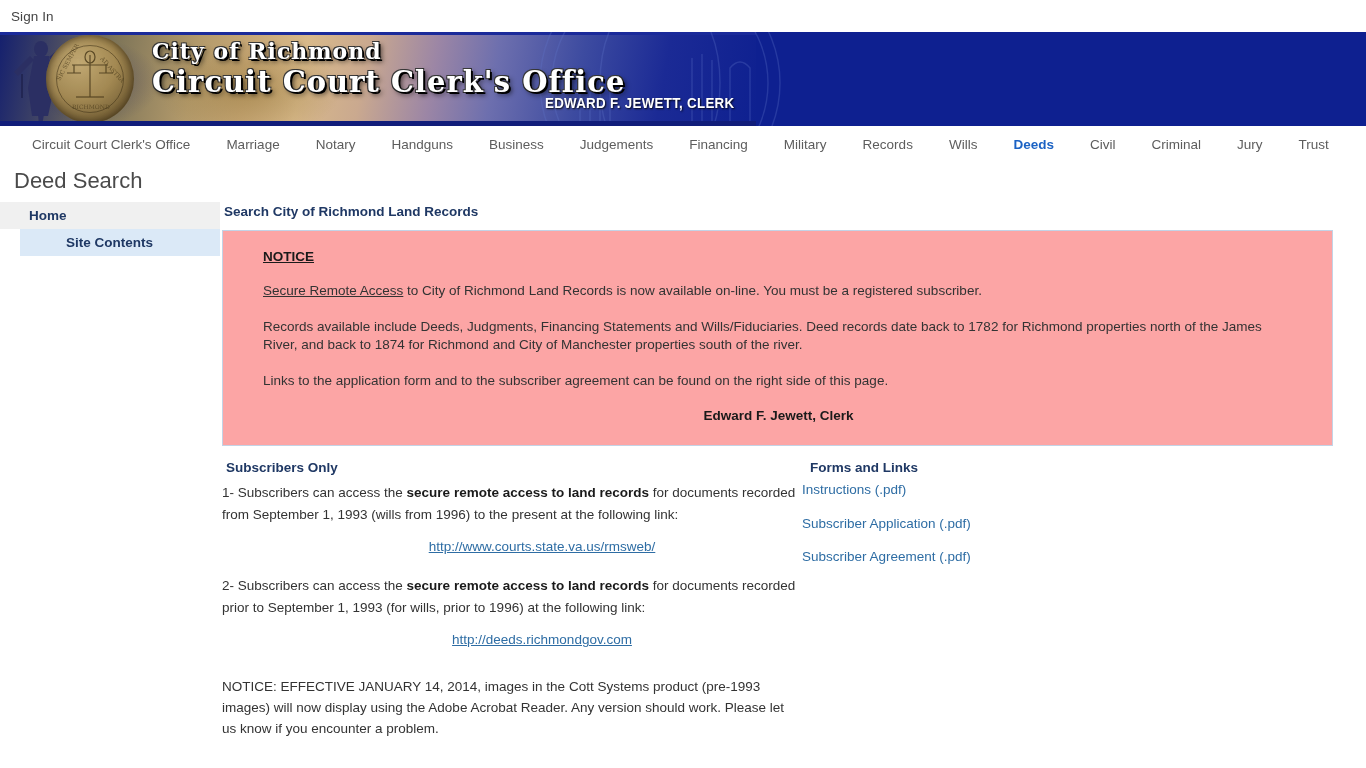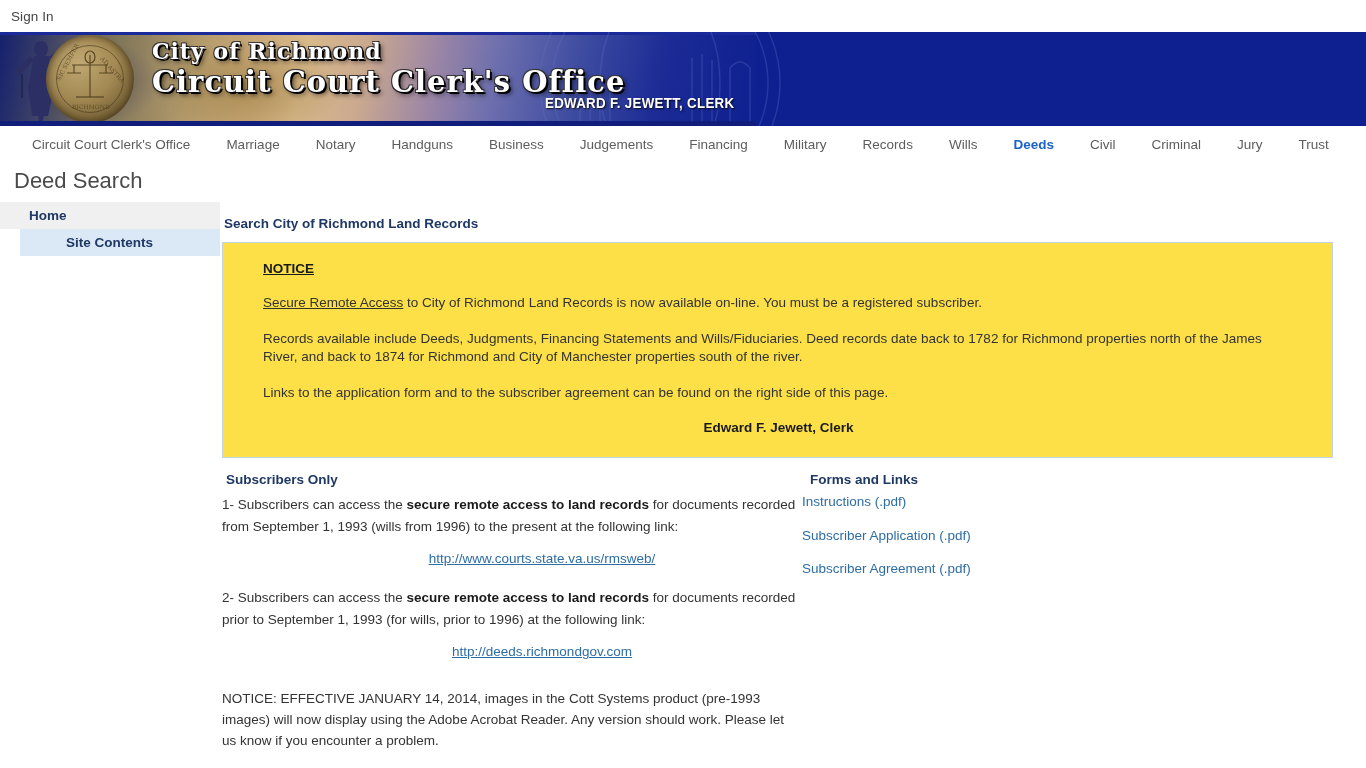--- a/index.html
+++ b/index.html
@@ -177,28 +177,28 @@
   }
   .side-item.home { background: #f0f0f0; padding-left: 29px; }
   .side-item.contents { background: #dbe9f7; padding-left: 46px; margin-left: 20px; }
 
   
   .content { flex: 1; padding-left: 2px; }
   .content-heading {
     font-size: 13.5px;
     font-weight: bold;
     color: #1f3864;
-    margin: 16px 0 11px 2px;
+    margin: 4px 0 11px 2px;
   }
 
   .notice-box {
     border: 1px solid #c3d3e6;
     width: 1111px;
     padding: 14px 38px 22px 40px;
-    background: #fde047;
+    background: #fca5a5;
   }
   .notice-title {
     font-size: 13.5px;
     font-weight: bold;
     color: #1a1a1a;
     text-decoration: underline;
     margin: 4px 0 18px 0;
   }
   .notice-p {
     font-size: 13.5px;

